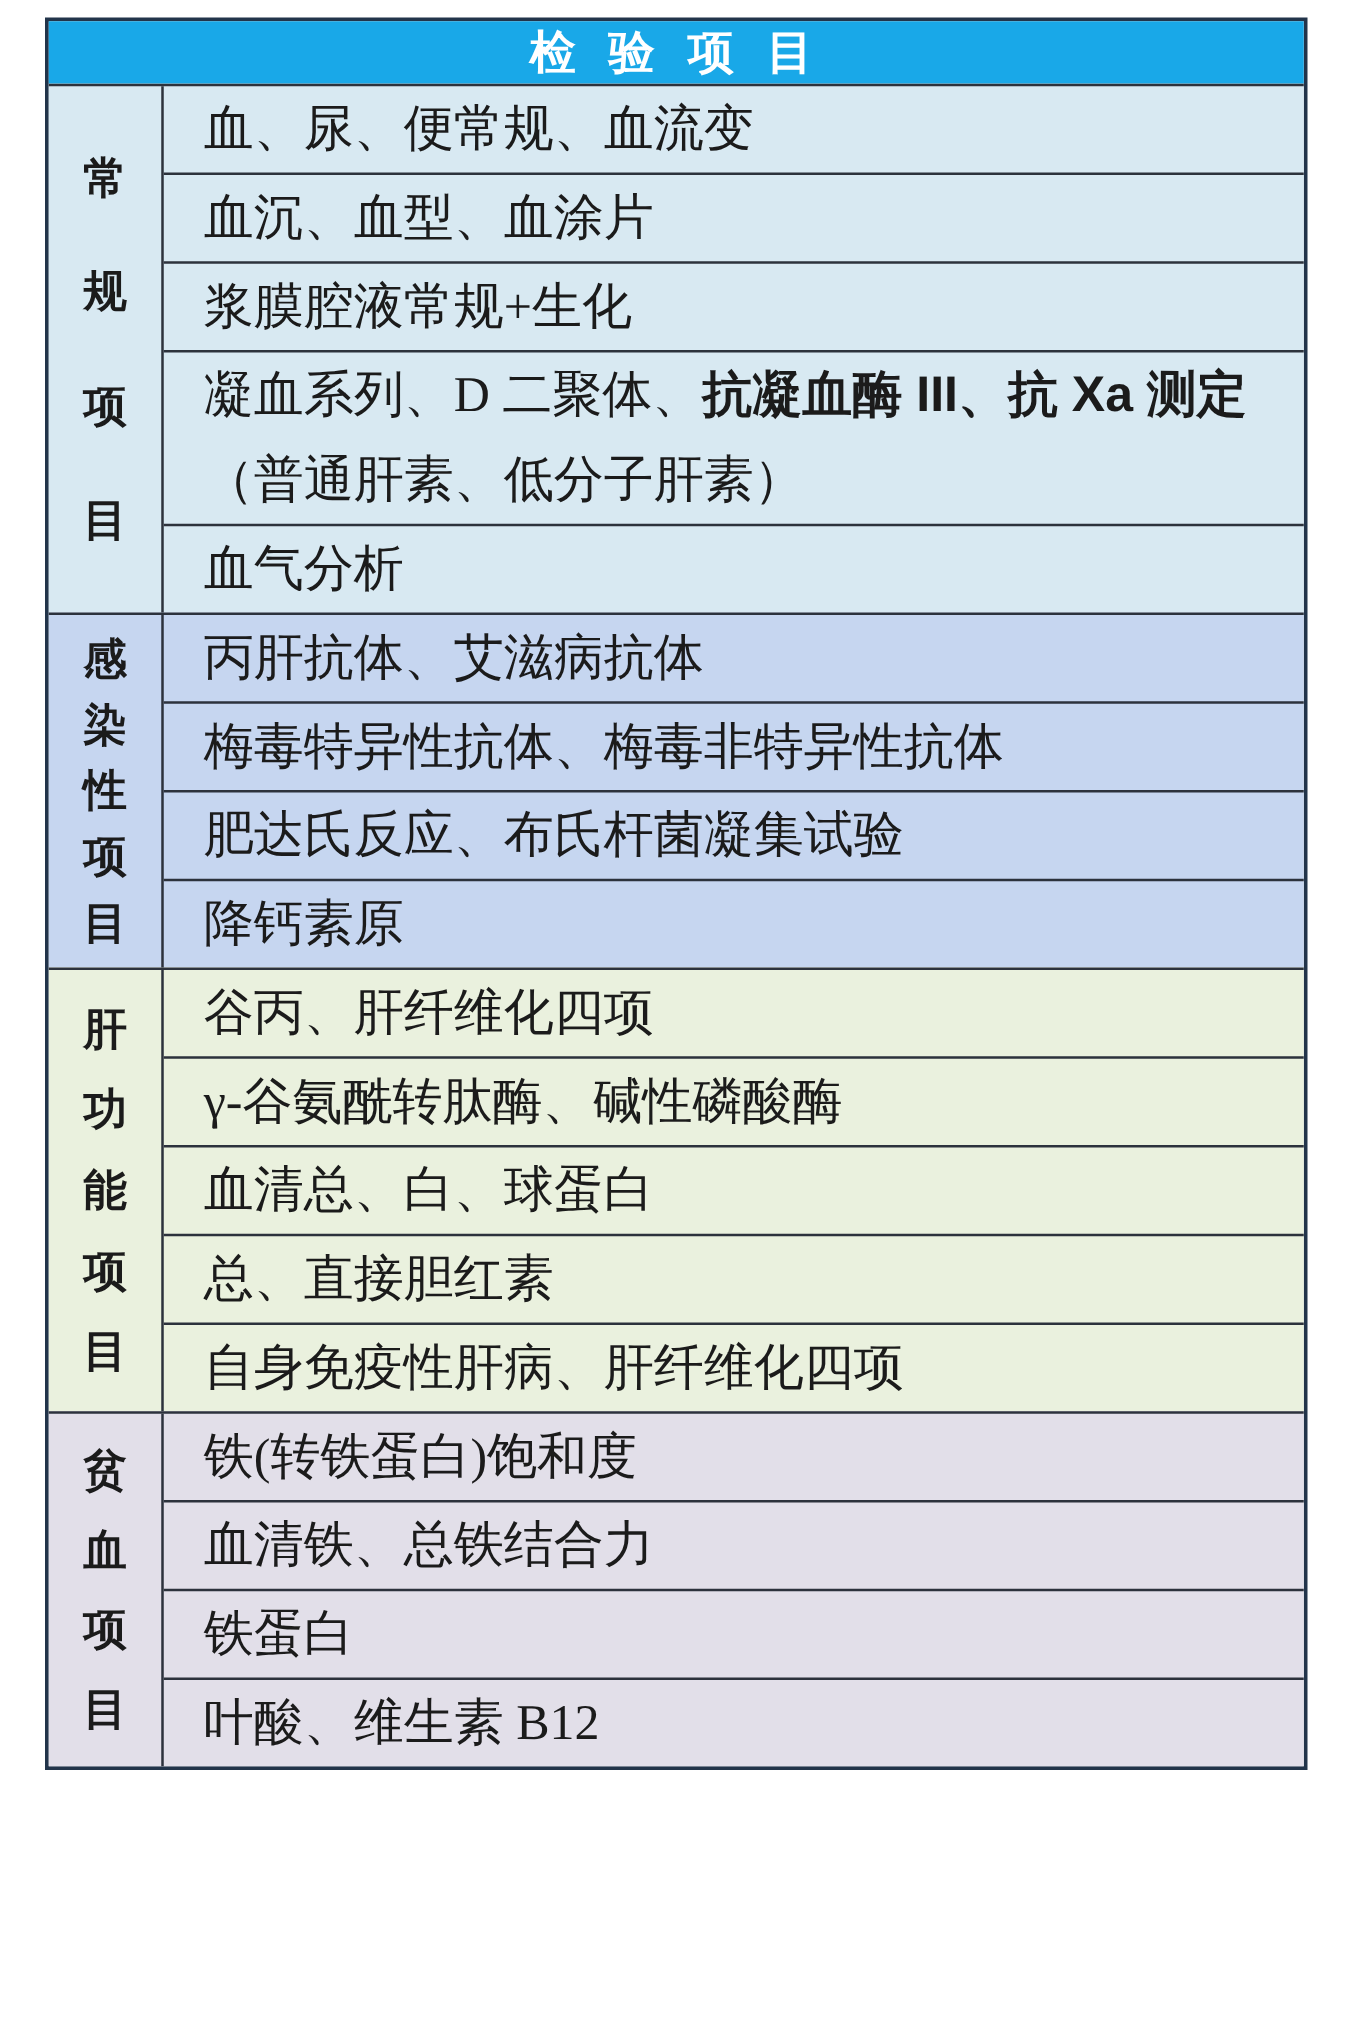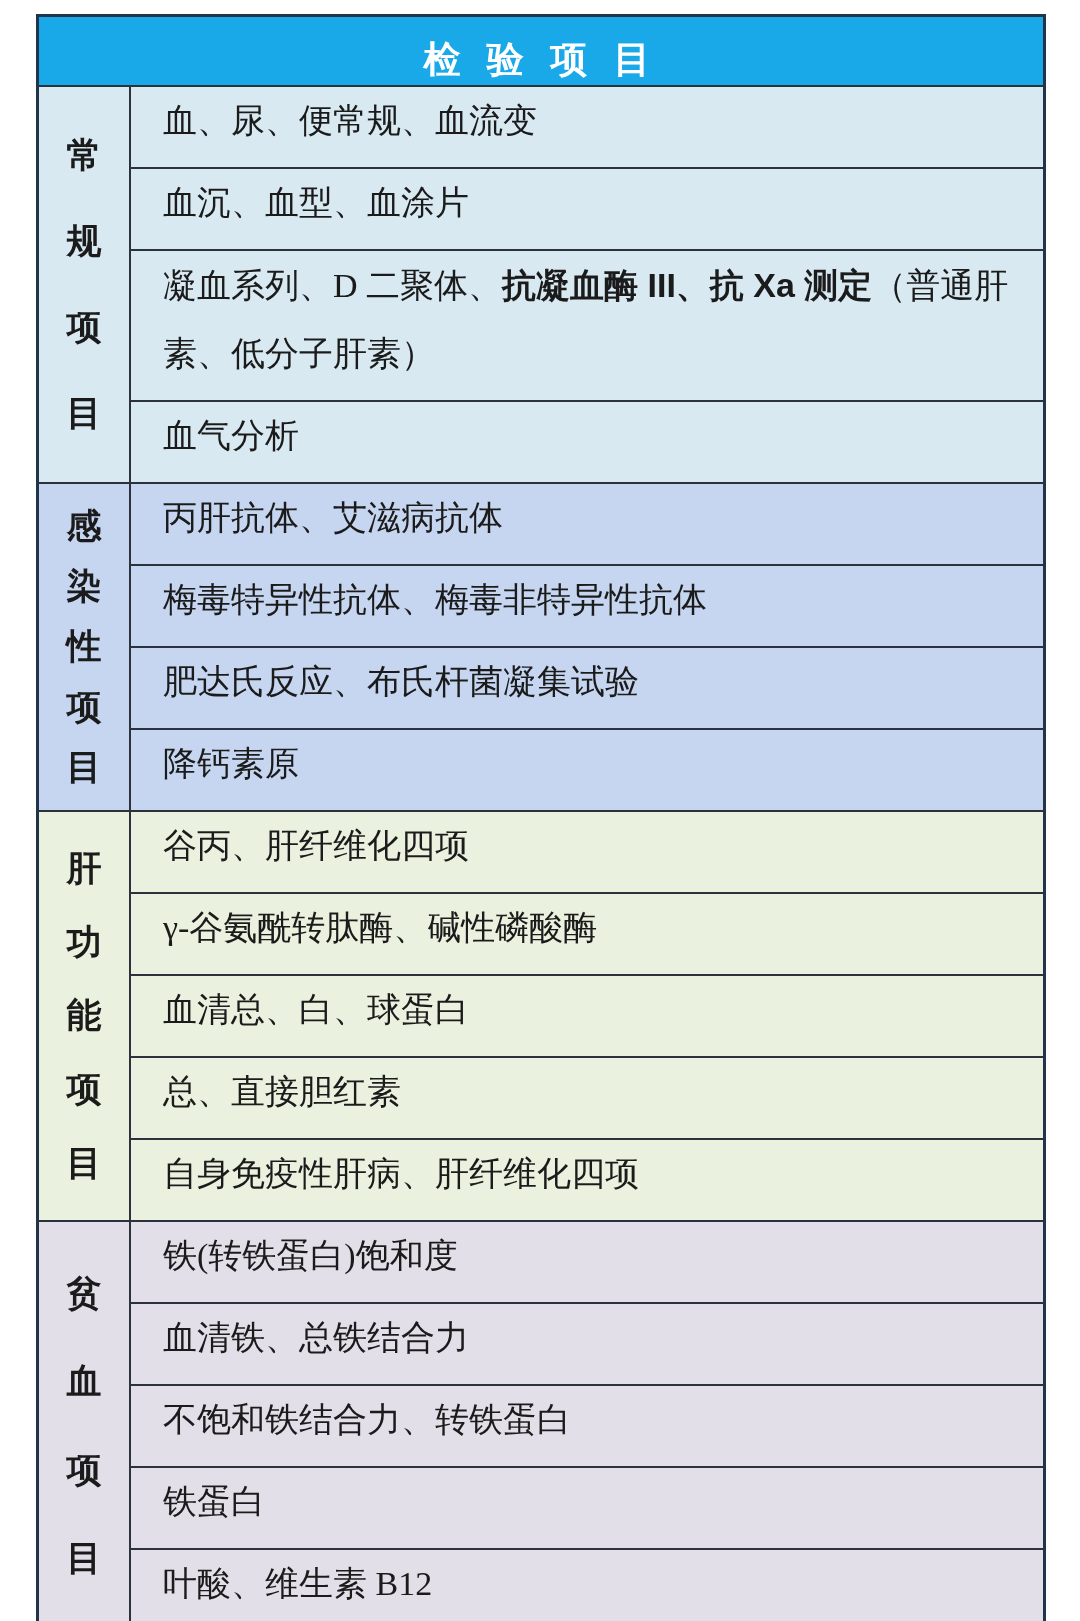--- a/index.html
+++ b/index.html
@@ -14,23 +14,23 @@
   }
   .exam-table {
     position: absolute;
     left: 36px;
     top: 14px;
     width: 1010px;
     border: 3px solid #22344a;
     box-sizing: border-box;
   }
   .table-header {
-    height: 68px;
+    height: 50px;
     display: flex;
-    align-items: flex-end;
+    align-items: flex-start;
     justify-content: center;
     font-family: "Liberation Sans", sans-serif;
     font-weight: bold;
     font-size: 37px;
     letter-spacing: 8px;
   }
   .section {
     display: flex;
     border-top: 2px solid #2c323c;
   }
@@ -49,22 +49,22 @@
     flex: 1;
     display: flex;
     flex-direction: column;
     min-width: 0;
   }
   .row {
     border-top: 2px solid #2c323c;
     min-height: 68px;
     display: flex;
     align-items: center;
-    padding: 0 24px 12px 32px;
-    font-size: 34px;
+    padding: 0 24px 1px 32px;
+    font-size: 40px;
     box-sizing: border-box;
   }
   .row:first-child { border-top: none; }
   .row-text { line-height: 68px; word-break: break-all; }
   .seg.bold {
     font-family: "Liberation Sans", sans-serif;
     font-weight: bold;
   }
 </style>
 </head>
@@ -82,20 +82,23 @@
             <div class="cat-char">规</div>
             <div class="cat-char">项</div>
             <div class="cat-char">目</div>
           </div>
           <div class="rows">
             <div class="row">
               <div class="row-text"><span class="seg">血、尿、便常规、血流变</span></div>
             </div>
             <div class="row">
               <div class="row-text"><span class="seg">血沉、血型、血涂片</span></div>
+            </div>
+            <div class="row">
+              <div class="row-text"><span class="seg">浆膜腔液常规+生化</span></div>
             </div>
             <div class="row">
               <div class="row-text"><span class="seg">凝血系列、D 二聚体、</span><span class="seg bold">抗凝血酶 III、抗 Xa 测定</span><span class="seg">（普通肝素、低分子肝素）</span></div>
             </div>
             <div class="row">
               <div class="row-text"><span class="seg">血气分析</span></div>
             </div>
           </div>
         </div>
         <div class="section" style="background: rgb(198, 214, 240);">
@@ -155,23 +158,20 @@
             <div class="cat-char">目</div>
           </div>
           <div class="rows">
             <div class="row">
               <div class="row-text"><span class="seg">铁(转铁蛋白)饱和度</span></div>
             </div>
             <div class="row">
               <div class="row-text"><span class="seg">血清铁、总铁结合力</span></div>
             </div>
             <div class="row">
-              <div class="row-text"><span class="seg">不饱和铁结合力、转铁蛋白</span></div>
-            </div>
-            <div class="row">
               <div class="row-text"><span class="seg">铁蛋白</span></div>
             </div>
             <div class="row">
               <div class="row-text"><span class="seg">叶酸、维生素 B12</span></div>
             </div>
           </div>
         </div>
       </div>
   </div>
 </div>

